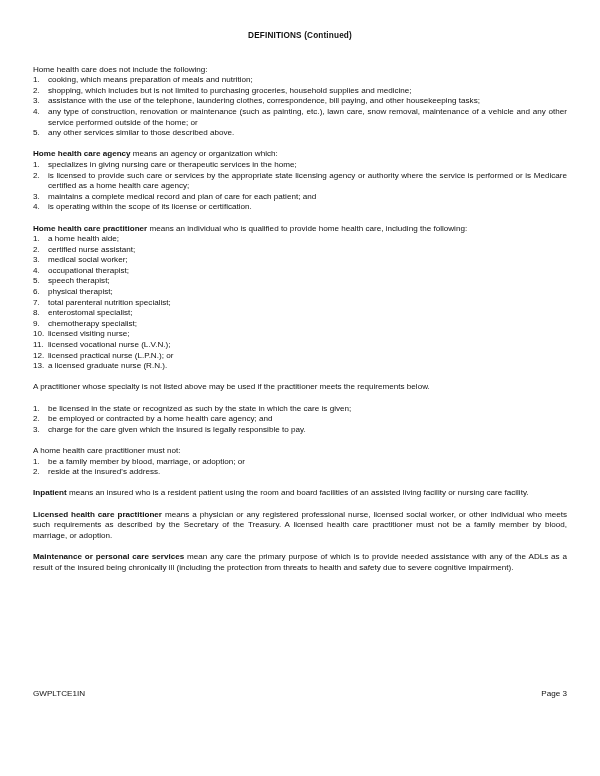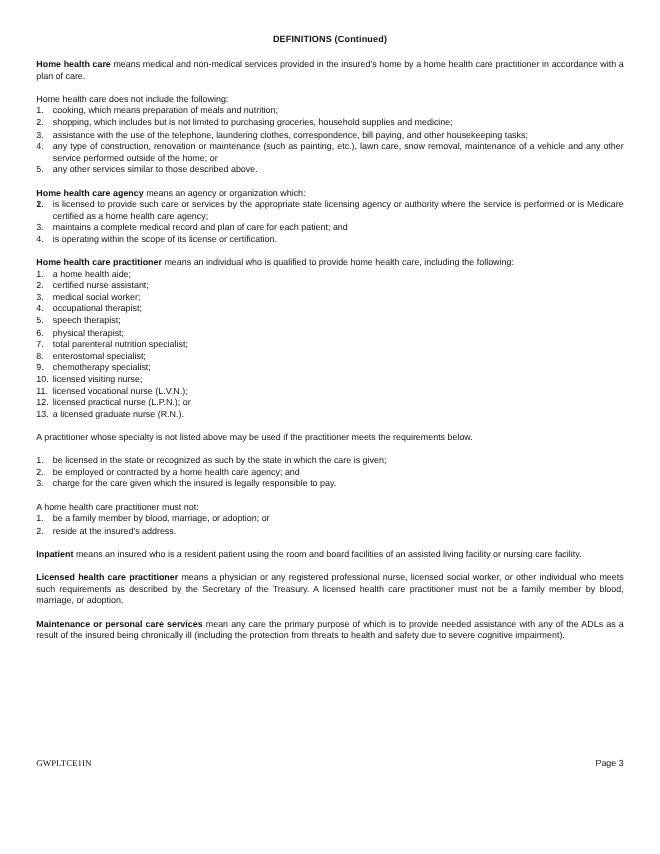--- a/index.html
+++ b/index.html
@@ -87,52 +87,51 @@
     position: absolute;
     left: 33px;
     top: 688px;
     width: 534px;
     display: flex;
     justify-content: space-between;
     align-items: baseline;
     font-size: 8.1px;
     line-height: 11px;
   }
-  .footer .doc-code { text-align: left; font-family: Liberation Serif, serif; }
+  .footer .doc-code { text-align: left; }
   .footer .page-num { text-align: right; }
 </style>
 </head>
 <body>
 
 <div class="page">
 
   <div class="content">
 
     <div class="doc-title">DEFINITIONS (Continued)</div>
 
-    <p class="para"><span class="term">Home health care</span><span> means medical and non-medical services provided in the insured's home by a home health care practitioner in accordance with a plan of care.</span></p>
 
     <div class="gap"></div>
 
     <p class="para plain">Home health care does not include the following:</p>
 
     <ol class="numlist">
       <li><span class="num">1.</span><span>cooking, which means preparation of meals and nutrition;</span></li>
       <li><span class="num">2.</span><span>shopping, which includes but is not limited to purchasing groceries, household supplies and medicine;</span></li>
       <li><span class="num">3.</span><span>assistance with the use of the telephone, laundering clothes, correspondence, bill paying, and other housekeeping tasks;</span></li>
       <li><span class="num">4.</span><span>any type of construction, renovation or maintenance (such as painting, etc.), lawn care, snow removal, maintenance of a vehicle and any other service performed outside of the home; or</span></li>
       <li class="noj"><span class="num">5.</span><span>any other services similar to those described above.</span></li>
     </ol>
 
     <div class="gap"></div>
 
     <p class="para plain"><span class="term">Home health care agency</span><span> means an agency or organization which:</span></p>
 
     <ol class="numlist">
-      <li class="noj"><span class="num">1.</span></li>
+      <li class="noj"><span class="num">1.</span><span>specializes in giving nursing care or therapeutic services in the home;</span></li>
       <li><span class="num">2.</span><span>is licensed to provide such care or services by the appropriate state licensing agency or authority where the service is performed or is Medicare certified as a home health care agency;</span></li>
       <li class="noj"><span class="num">3.</span><span>maintains a complete medical record and plan of care for each patient; and</span></li>
       <li class="noj"><span class="num">4.</span><span>is operating within the scope of its license or certification.</span></li>
     </ol>
 
     <div class="gap"></div>
 
     <p class="para plain"><span class="term">Home health care practitioner</span><span> means an individual who is qualified to provide home health care, including the following:</span></p>
 
     <ol class="numlist wide">

